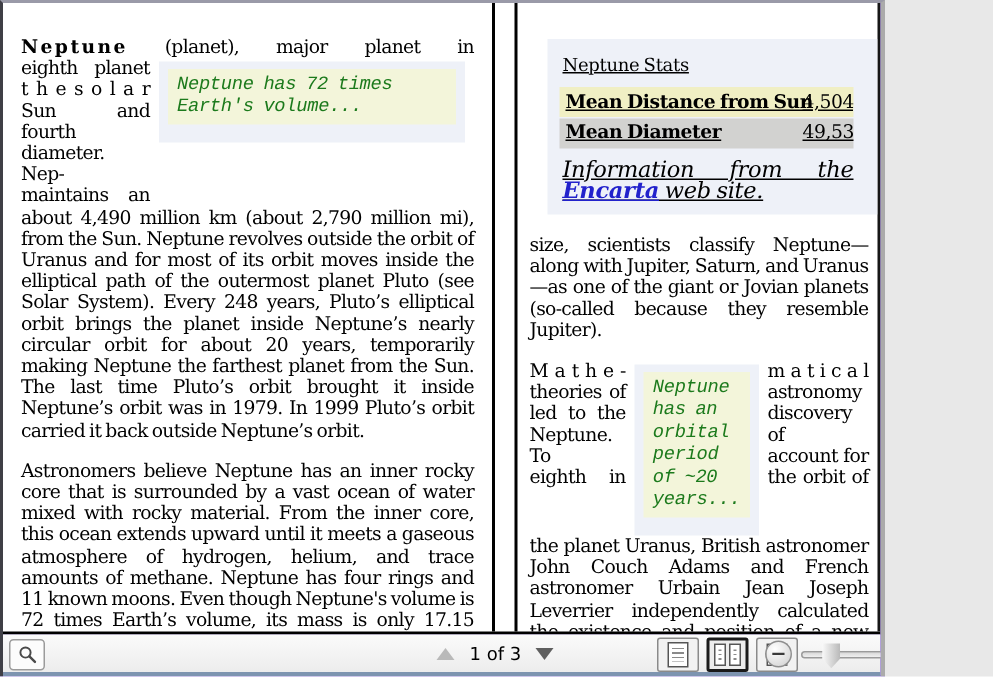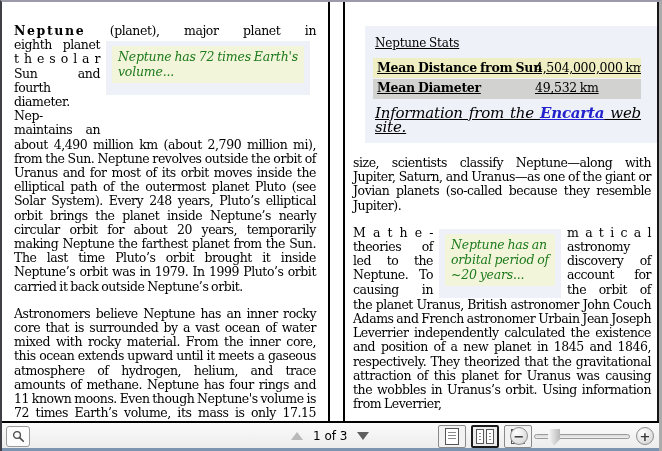--- a/index.html
+++ b/index.html
@@ -1,38 +1,38 @@
 <!DOCTYPE html>
 <html><head>
 <meta charset="utf-8">
 <style>
   * { margin:0; padding:0; box-sizing:border-box; }
   body { background:#e8e8e8; font-family:"DejaVu Serif", serif; }
 
-  .window { position:relative; width:662px; height:451px; background:#8b5cf6; overflow:hidden;
+  .window { position:relative; width:590px; height:451px; background:#8b5cf6; overflow:hidden;
             border-top:2px solid #9a9aa8; border-left:2px solid #3f3f46; border-right:3px solid #ababab; }
 
   
   .content { position:absolute; left:0; top:0; width:100%; height:421px;
              border-bottom:2px solid #000; display:flex; background:#fff; }
   .page-left  { width:328px; border-right:2px solid #000; padding:22px 12px 0 12px; overflow:hidden; }
   .page-gap   { width:13px; }
   .page-right { flex:1; border-left:2px solid #000; border-right:2px solid #161616; overflow:hidden; }
 
   .bodytext { font-size:12.5px; line-height:14.2px; letter-spacing:-0.45px; word-spacing:-0.8px;
               text-align:justify; color:#000; }
   .jline { text-align:justify; -moz-text-align-last:justify; text-align-last:justify; }
   .hw { font-weight:bold; letter-spacing:1.6px; }
 
   .wrap-row { display:flex; align-items:flex-start; }
   .wcol div { text-align:justify; -moz-text-align-last:justify; text-align-last:justify; }
   .w1-left  { width:86px; } .w1-right { width:62px; }
   .w2-left  { width:80px; } .w2-right { width:84px; }
 
-  .callout-panel { flex:1; background:#eef1f8; margin:3px 6px 0 6px; padding:5px 6px 12px 6px; }
+  .callout-panel { flex:1; background:#eef1f8; margin:3px 6px 0 6px; padding:5px 6px 12px 6px;font-family:Liberation Mono, monospace; }
   .callout-box   { background:#f3f5da; padding:3px 6px 4px 6px; cursor:pointer; }
   .callout-text  { color:#1c7a1c; font-style:italic; font-size:12.5px; line-height:15px;
                    letter-spacing:-0.2px; text-align:left; -moz-text-align-last:left; text-align-last:left; }
 
   .para { margin-top:13px; }
 
   
   .stats-panel { background:#eef1f8; margin:24px 0 0 20px; padding:10px 16px 9px 8px;text-decoration:underline; }
   .stats-title { font-size:12px; letter-spacing:-0.2px; margin:0 0 8px 2px; }
   .stat-row { display:flex; align-items:baseline; padding:2.5px 0 3px 4px; font-size:12.5px;
@@ -137,21 +137,21 @@
 
       <div class="rp-body">
         <div>size, scientists classify Neptune—along with Jupiter, Saturn, and Uranus—as one of the giant or Jovian planets (so-called because they resemble Jupiter).</div>
 
         <div class="wrap-row para">
           <div class="wcol w2-left">
             <div>M a t h e -</div>
             <div>theories of</div>
             <div>led to the</div>
             <div>Neptune. To</div>
-            <div>causing in</div>
+            <div>eighth in</div>
           </div>
           <div class="callout-panel">
             <div class="callout-box">
               <div class="callout-text">Neptune has an orbital period of ~20 years...</div>
             </div>
           </div>
           <div class="wcol w2-right">
             <div>m a t i c a l</div>
             <div>astronomy</div>
             <div>discovery of</div>

